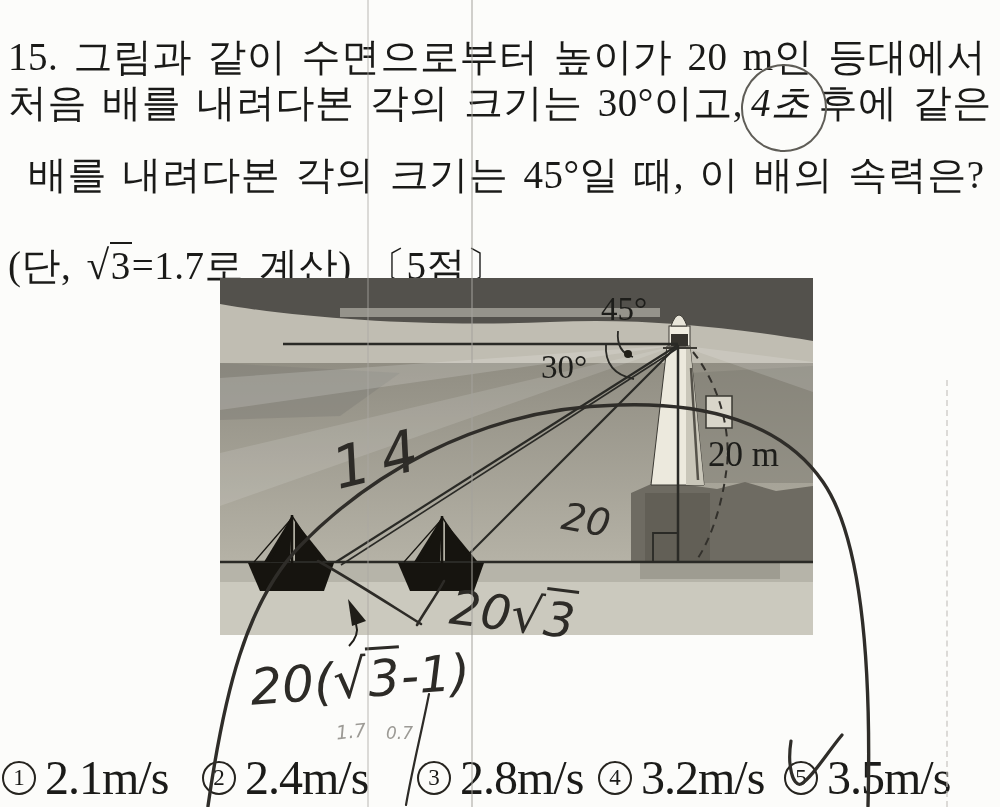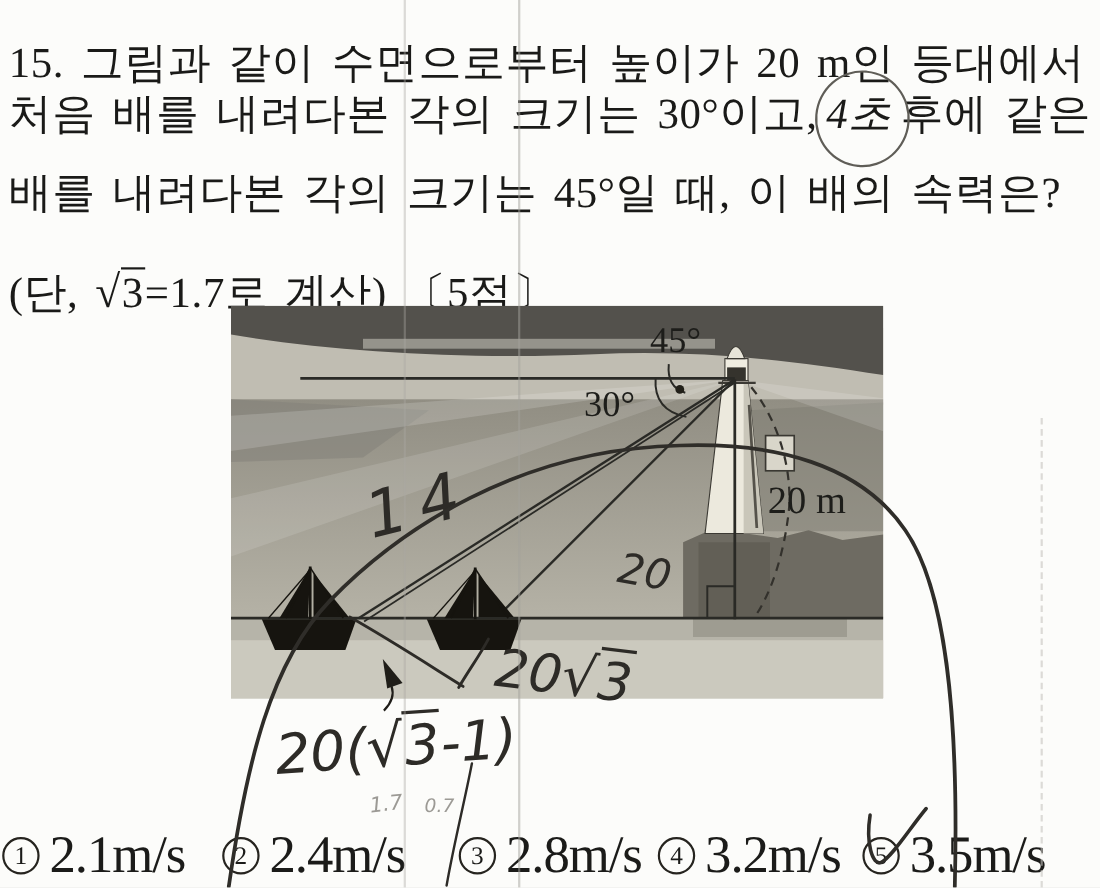--- a/index.html
+++ b/index.html
@@ -6,21 +6,21 @@
   .page{position:relative;width:1000px;height:807px;background:#fcfcfa;overflow:hidden;
         font-family:"Liberation Serif","DejaVu Serif",serif;color:#1a1a18;}
   
   .tline{position:absolute;left:8px;white-space:nowrap;font-size:39px;letter-spacing:.5px;word-spacing:5px;color:#1a1a18;}
   .circled{position:relative;display:inline-block;padding:0 8px;font-style:italic;}
   .circled::before{content:"";position:absolute;left:-2px;right:-8px;top:-12px;bottom:-22px;
         border:2px solid #5f5d57;border-radius:50%;transform:rotate(5deg);}
   .sqrtsym{font-size:1.06em;}
   .radicand{border-top:2.5px solid currentColor;padding:0 1px;}
   
-  .photo{position:absolute;left:210px;top:278px;width:499px;height:357px;}
+  .photo{position:absolute;left:220px;top:278px;width:499px;height:357px;}
   
   .hw{position:absolute;font-family:"DejaVu Sans",sans-serif;font-style:italic;color:#2d2b27;white-space:nowrap;}
   .hw .radicand{border-top:3px solid currentColor;}
   .faint{color:#9c9a95;}
   
   .option{position:absolute;top:750px;display:flex;align-items:center;gap:9px;}
   .onum{width:34px;height:34px;border:2px solid #26241f;border-radius:50%;
         display:flex;align-items:center;justify-content:center;font-size:23px;color:#1b1b19;box-sizing:border-box;}
   .olabel{font-size:48px;letter-spacing:-1px;color:#1b1b19;}
   
@@ -29,21 +29,21 @@
 </style>
 </head>
 <body>
 
 <div class="page">
 
   <div class="tline" style="top:30px;"><span>15.</span>&nbsp;<span>그림과 같이 수면으로부터 높이가 20 m인 등대에서</span></div>
 
   <div class="tline" style="top:76px;"><span>처음 배를 내려다본 각의 크기는 30°이고,</span><span class="circled">4초</span><span>후에 같은</span></div>
 
-  <div class="tline" style="top:148px;">배를 내려다본 각의 크기는 45°일 때, 이 배의 속력은?</div>
+  <div class="tline" style="top:148px;margin-left:20px;">배를 내려다본 각의 크기는 45°일 때, 이 배의 속력은?</div>
 
   <div class="tline" style="top:207px;margin-top:32px;"><span>(단, </span><span class="sqrtsym">√</span><span class="radicand">3</span><span>=1.7로 계산) 〔5점〕</span></div>
 
   <div class="photo">
     <svg width="593" height="357" viewBox="0 0 593 357">
 
       <rect x="0" y="0" width="593" height="357" fill="#aeaba0"></rect>
       <rect x="0" y="20" width="593" height="70" fill="#c0bdb2"></rect>
       <path d="M0,0 H593 V63 C500,48 420,40 330,44 C220,49 90,42 0,26 Z" fill="#53514c"></path>
       <rect x="120" y="30" width="320" height="9" fill="#d8d5ca" opacity="0.5"></rect>

